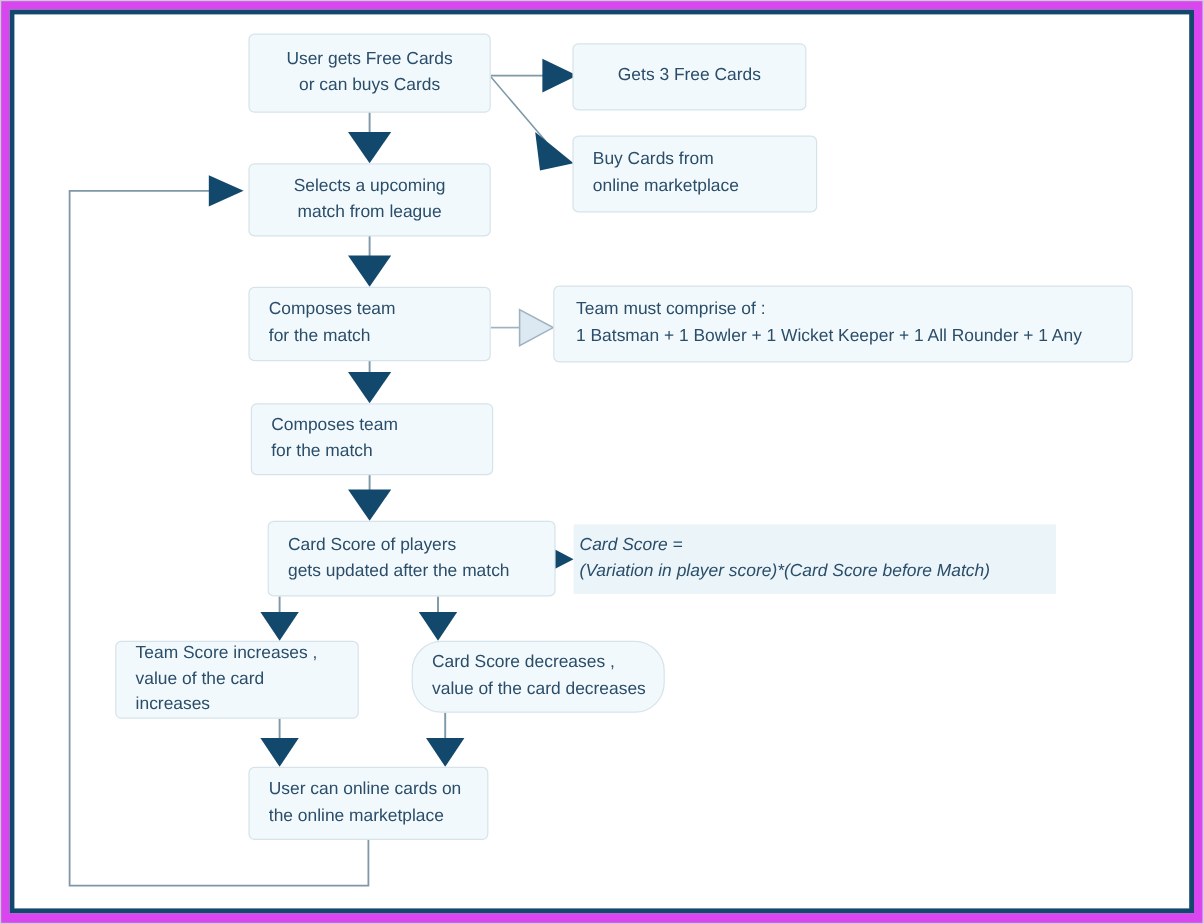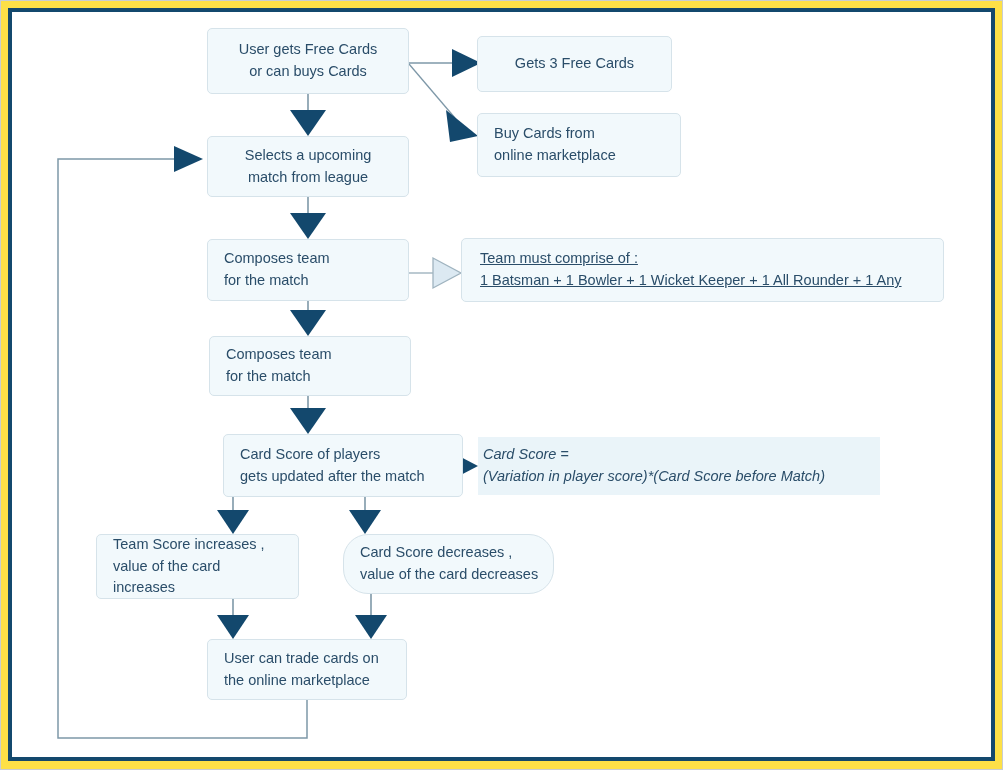--- a/index.html
+++ b/index.html
@@ -8,21 +8,21 @@
     padding: 0;
     background: #ffffff;
   }
   body {
     font-family: "Liberation Sans", sans-serif;
   }
   #canvas {
     position: relative;
     width: 1003px;
     height: 770px;
-    background: #fde047;
+    background: #d946ef;
     box-sizing: border-box;
     overflow: hidden;
   }
   
   #outer-hairline {
     position: absolute;
     left: 0px; top: 0px;
     width: 1003px; height: 770px;
     box-sizing: border-box;
     border: 1px solid #c9cdd1;
@@ -178,21 +178,21 @@
     <div class="node center" style="left:207px; top:136px; width:202px; height:61px;">
       <span class="line">Selects a upcoming</span>
       <span class="line">match from league</span>
     </div>
 
     <div class="node left" style="left:207px; top:239px; width:202px; height:62px;">
       <span class="line">Composes team</span>
       <span class="line">for the match</span>
     </div>
 
-    <div class="node left" style="left:461px; top:238px; width:483px; height:64px; padding-left:18px;text-decoration:underline;">
+    <div class="node left" style="left:461px; top:238px; width:483px; height:64px; padding-left:18px;">
       <span class="line">Team must comprise of :</span>
       <span class="line">1 Batsman + 1 Bowler + 1 Wicket Keeper + 1 All Rounder + 1 Any</span>
     </div>
 
     <div class="node left" style="left:209px; top:336px; width:202px; height:60px;">
       <span class="line">Composes team</span>
       <span class="line">for the match</span>
     </div>
 
     <div class="node left" style="left:223px; top:434px; width:240px; height:63px;">
@@ -209,18 +209,18 @@
       <span class="line">Team Score increases ,</span>
       <span class="line">value of the card increases</span>
     </div>
 
     <div class="node left" style="left:343px; top:534px; width:211px; height:60px;border-radius:25px;">
       <span class="line">Card Score decreases ,</span>
       <span class="line">value of the card decreases</span>
     </div>
 
     <div class="node left" style="left:207px; top:639px; width:200px; height:61px;">
-      <span class="line">User can trade cards on</span>
+      <span class="line">User can online cards on</span>
       <span class="line">the online marketplace</span>
     </div>
 
   </div>
 </div>
 
 </body></html>

